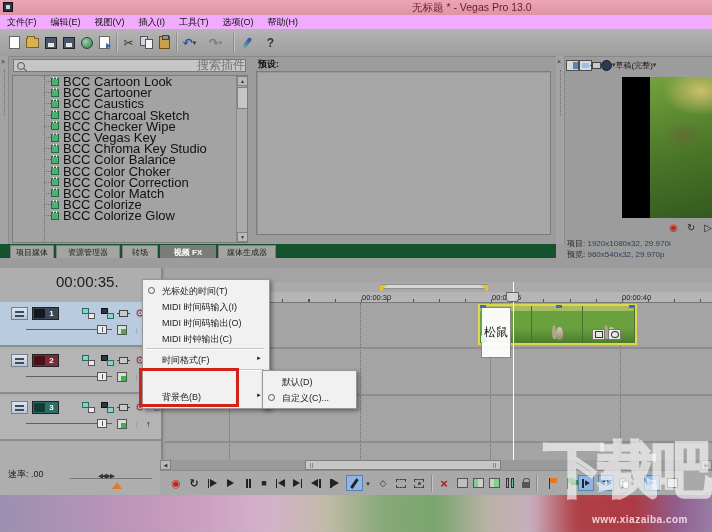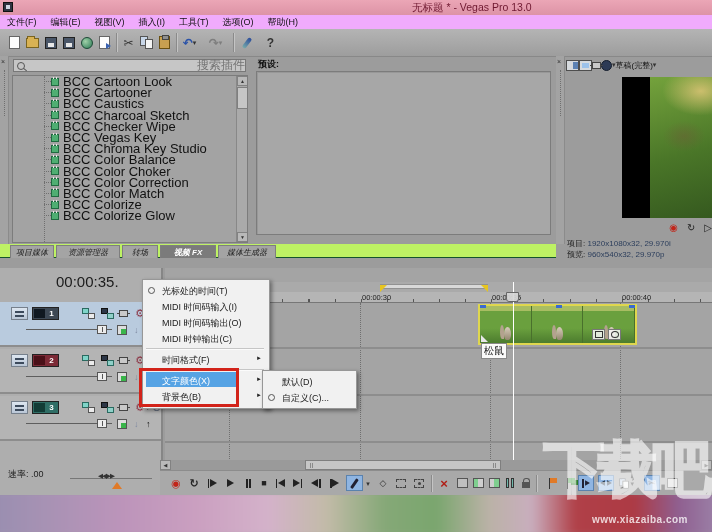--- a/index.html
+++ b/index.html
@@ -66,21 +66,21 @@
   .grass{left:650px;top:77px;width:62px;height:141px;background:
     radial-gradient(ellipse 55px 35px at 82% 10%,rgba(215,195,115,.9),rgba(215,195,115,0) 70%),
     radial-gradient(ellipse 30px 22px at 55% 42%,rgba(110,90,55,.45),rgba(110,90,55,0) 70%),
     linear-gradient(165deg,#74a23c,#4a7628 55%,#35591f);}
   .minitrans{left:640px;top:221px;width:72px;height:13px;display:flex;gap:9px;align-items:center;justify-content:flex-end;}
   .minitrans span{font-size:10px;line-height:1;}
   .pvinfo{left:567px;top:238px;font-size:8px;white-space:nowrap;}
   .pvinfo b{font-weight:400;color:#222;}
   .pvinfo em{font-style:normal;color:#2c3e5c;}
   
-  .tabbar{left:0;top:244px;width:556px;height:14px;background:#bef264;border-bottom:1px solid #14532d;box-sizing:border-box;font-style:italic;}
+  .tabbar{left:0;top:244px;width:556px;height:14px;background:#14532d;border-bottom:1px solid #14532d;box-sizing:border-box;}
   .tab{position:absolute;top:1px;height:13px;background:#a4a4a4;border:1px solid #7e7e7e;border-bottom:none;box-sizing:border-box;font-size:8px;color:#1a1a1a;display:flex;align-items:center;justify-content:center;}
   .tab.active{background:#7b7b7b;color:#fff;font-weight:700;}
   
   .headercol{left:0;top:268px;width:163px;height:192px;background:#aeaeae;border-right:2px solid #868686;box-sizing:border-box;}
   .timedisp{left:56px;top:273px;width:90px;font-size:15px;color:#1b1b1b;letter-spacing:0;white-space:nowrap;}
   .trackrow{position:absolute;left:0;width:161px;height:45px;background:#b4b4b4;border-bottom:2px solid #8d8d8d;box-sizing:border-box;}
   .trackrow.sel{background:#b9cbde;}
   .minmax{position:absolute;left:11px;top:5px;width:17px;height:13px;background:linear-gradient(#dde6f0,#b9c6d6);border:1px solid #76808c;box-sizing:border-box;}
   .minmax i{position:absolute;left:3px;width:9px;height:2px;background:#3c4a5c;}
   .minmax i:first-child{top:3px;} .minmax i:last-child{top:7px;}
@@ -111,21 +111,21 @@
   .ticks{position:absolute;left:0;bottom:0;width:547px;height:3px;background:repeating-linear-gradient(90deg,#555 0 1px,transparent 1px 26.1px);background-position:13px 0;}
   .rlabel{position:absolute;top:1px;font-size:7.5px;color:#222;white-space:nowrap;}
   .dotline{position:absolute;top:35px;height:156px;border-left:1px dotted #6f6f6f;}
   .lanesep{position:absolute;left:0;width:547px;height:2px;background:#8d8d8d;}
   .clip{position:absolute;left:313px;top:36px;width:159px;height:41px;border:2px solid #dfd74e;background:#5c8f38;box-sizing:border-box;display:flex;}
   .seg{flex:1;border-right:1px solid #49702c;position:relative;background:linear-gradient(180deg,#a8bd62 0 14%,#6aa03e 14% 60%,#4c7c2e 100%);}
   .seg:last-child{border-right:none;}
   .squirrel{position:absolute;left:50%;bottom:3px;width:11px;height:17px;margin-left:-5px;}
   .squirrel::before{content:"";position:absolute;bottom:0;left:4px;width:7px;height:13px;background:linear-gradient(#d8cdbb,#94876f);border-radius:50% 50% 40% 40%;}
   .squirrel::after{content:"";position:absolute;bottom:1px;left:0;width:4px;height:14px;background:#b3a28e;border-radius:50% 50% 0 50%;}
-  .cliplabel{position:absolute;left:1px;top:1px;background:rgba(255,255,255,.95);border:1px solid #888;font-size:10px;padding:0 2px;color:#111;z-index:3;margin-top:36px;}
+  .cliplabel{position:absolute;left:1px;top:1px;background:rgba(255,255,255,.95);border:1px solid #888;font-size:12px;padding:16px 2px;color:#111;z-index:3;}
   .bluemark{position:absolute;top:-1px;width:6px;height:3px;background:#3a6ad0;z-index:3;}
   .clipbadge{position:absolute;bottom:3px;width:13px;height:11px;background:rgba(250,250,250,.85);border:1px solid #777;box-sizing:border-box;z-index:3;display:flex;align-items:center;justify-content:center;}
   .clipbadge i{width:6px;height:5px;border:1px solid #333;}
   .cornertri{position:absolute;left:1px;bottom:1px;width:0;height:0;border-bottom:7px solid #e8e8e8;border-right:7px solid transparent;z-index:3;}
   .cursorline{position:absolute;left:348px;top:14px;width:1px;height:178px;background:#fff;z-index:10;}
   .cursorhead{position:absolute;left:341px;top:24px;width:13px;height:10px;background:rgba(214,214,214,.92);border:1px solid #666;border-radius:0 0 3px 3px;box-sizing:border-box;z-index:11;}
   
   .ctxmenu{left:142px;top:279px;width:126px;height:128px;background:#f1f1f1;border:1px solid #979797;box-shadow:2px 2px 4px rgba(0,0,0,.4);z-index:40;}
   .mi{position:absolute;left:0;width:124px;height:16px;font-size:9px;color:#1c1c1c;}
   .mi .txt{position:absolute;left:19px;top:3px;white-space:nowrap;}
@@ -565,25 +565,20 @@
       </div>
     <div class="mi" style="top:50px">
         <span class="txt">MIDI 时钟输出(C)</span>
       </div>
     <div class="msep" style="top:68px"></div>
     <div class="mi" style="top:71px">
       <span class="txt">时间格式(F)</span>
       <span class="arrow">►</span>
     </div>
     <div class="msep" style="top:89px"></div>
-    <div class="mi" style="top:92px">
-      <i class="mhl"></i>
-      <span class="txt" style="color:#fff">文字颜色(X)</span>
-      <span class="arrow">►</span>
-    </div>
     <div class="mi" style="top:108px">
       <span class="txt">背景色(B)</span>
       <span class="arrow">►</span>
     </div>
   </div>
 
   <div class="abs submenu">
     <div class="mi" style="top:2px;width:91px">
         <span class="txt">默认(D)</span>
       </div>

